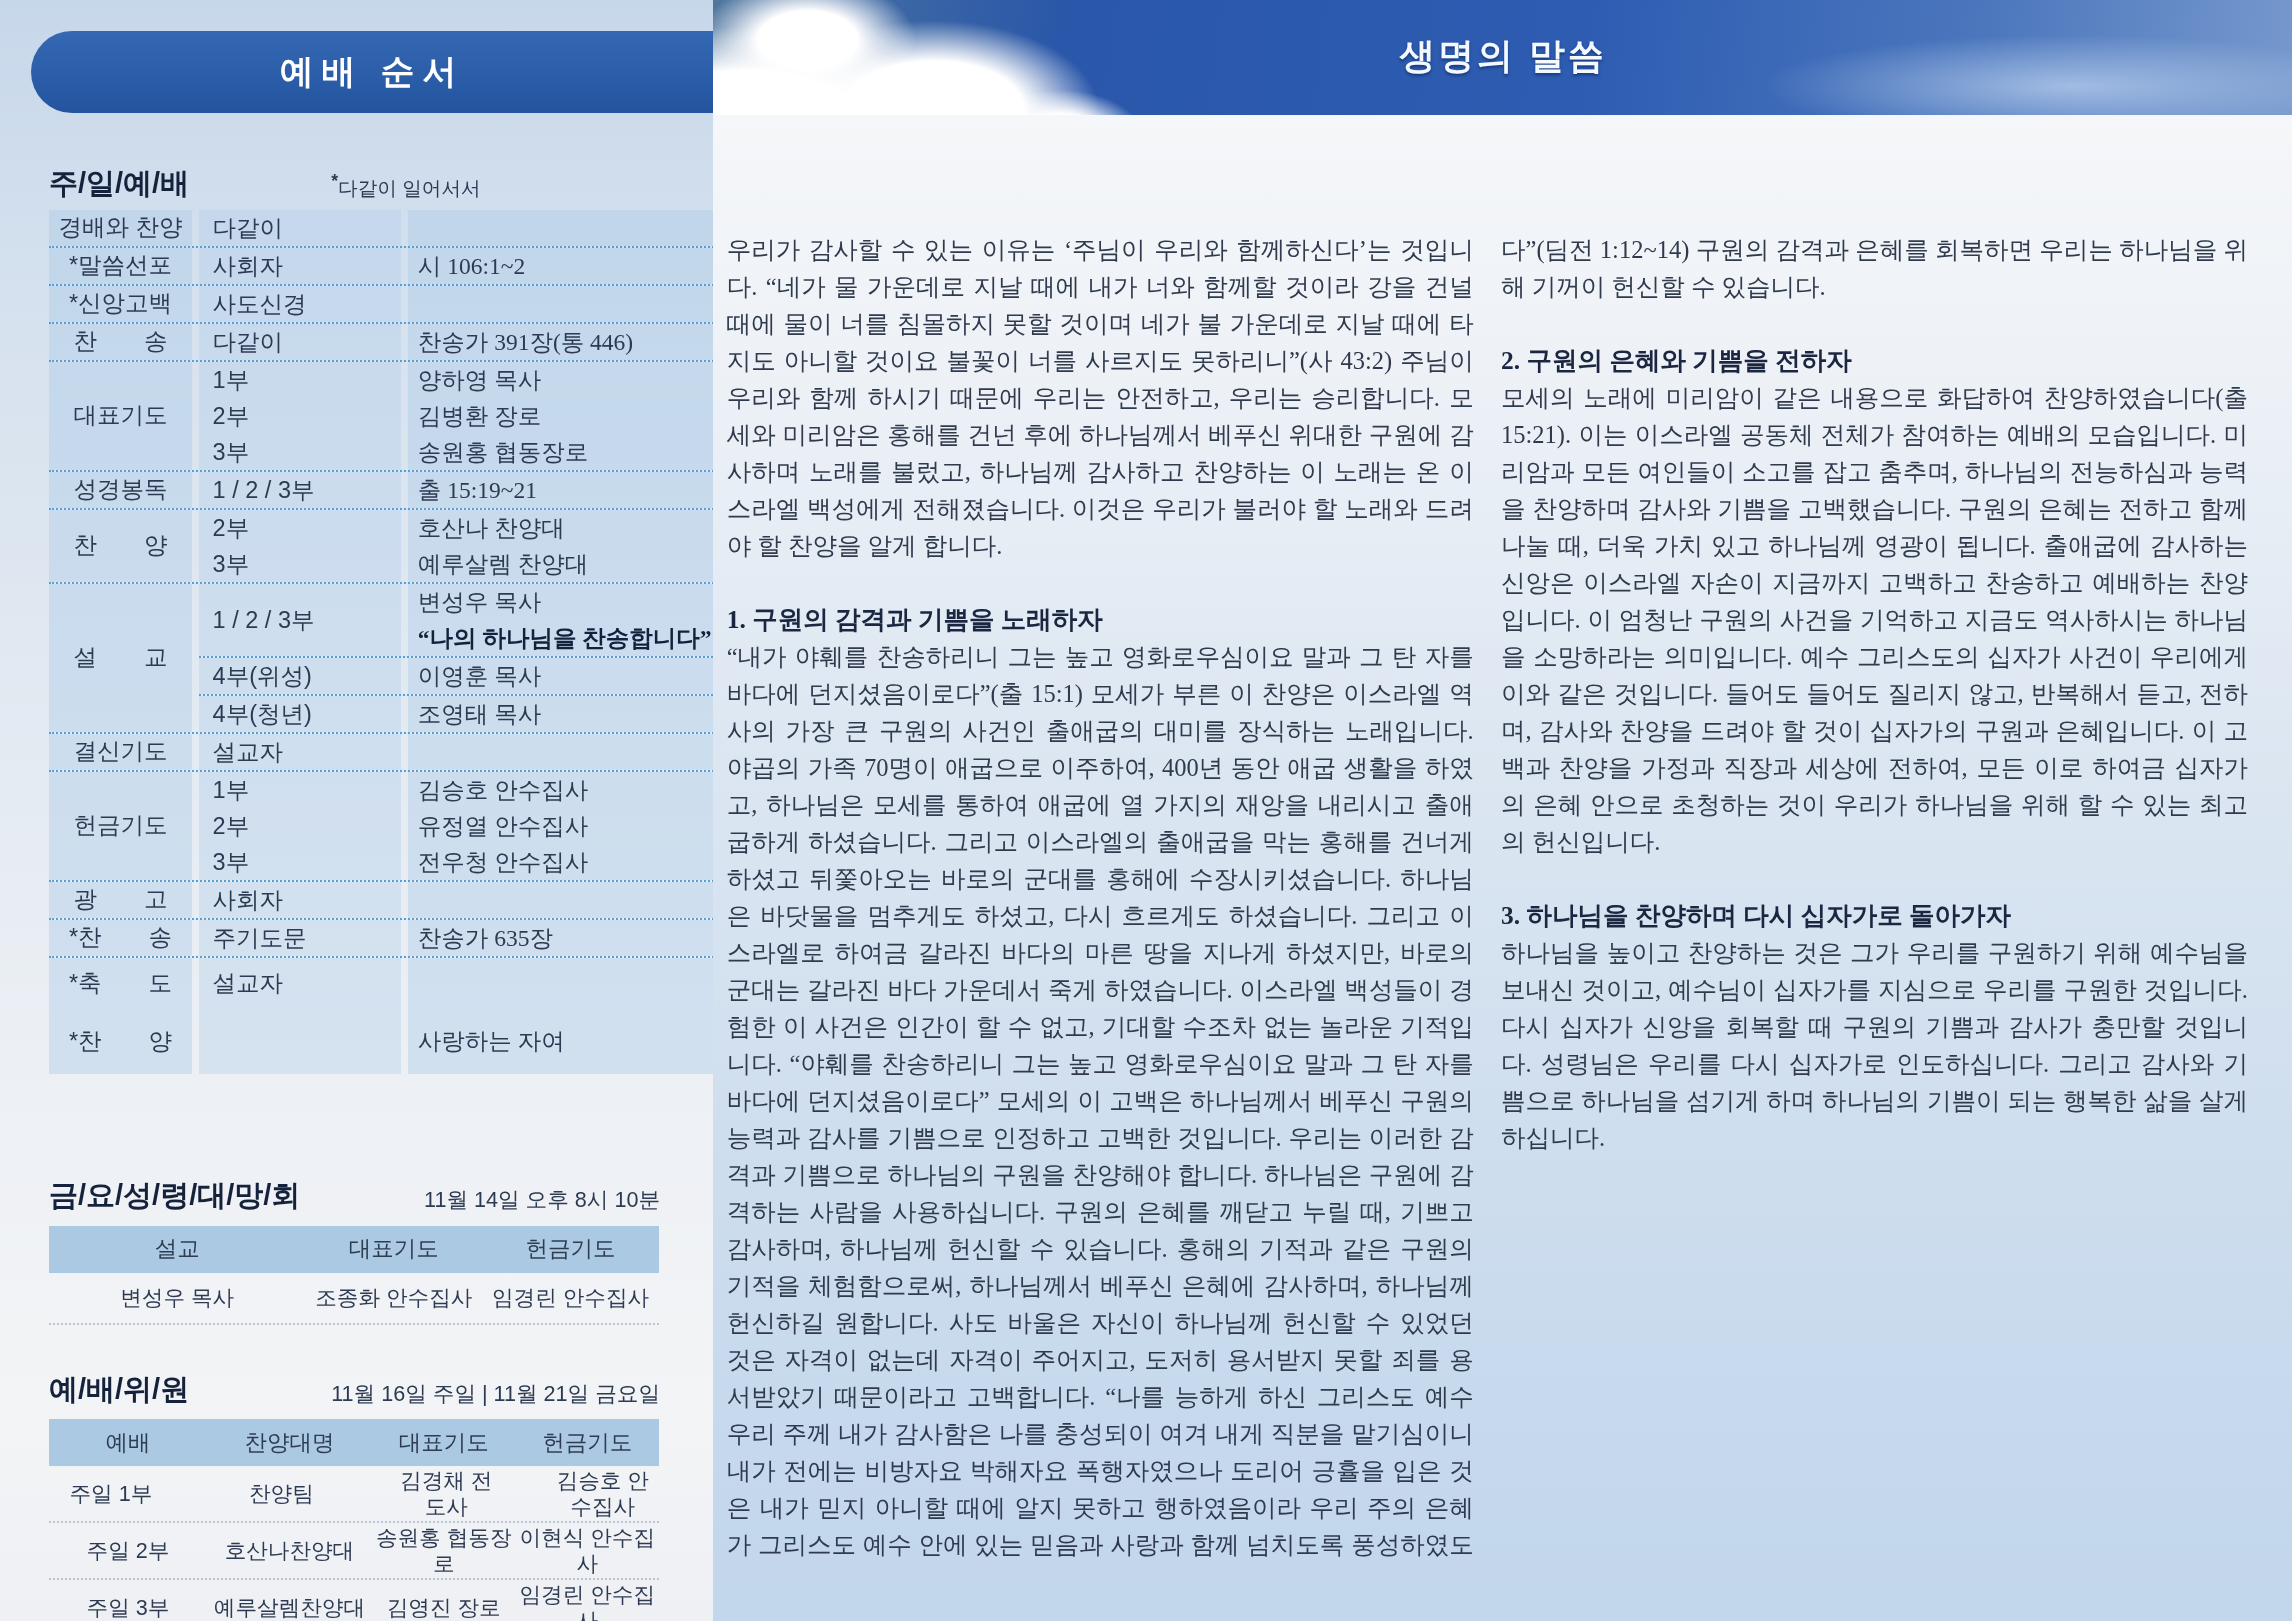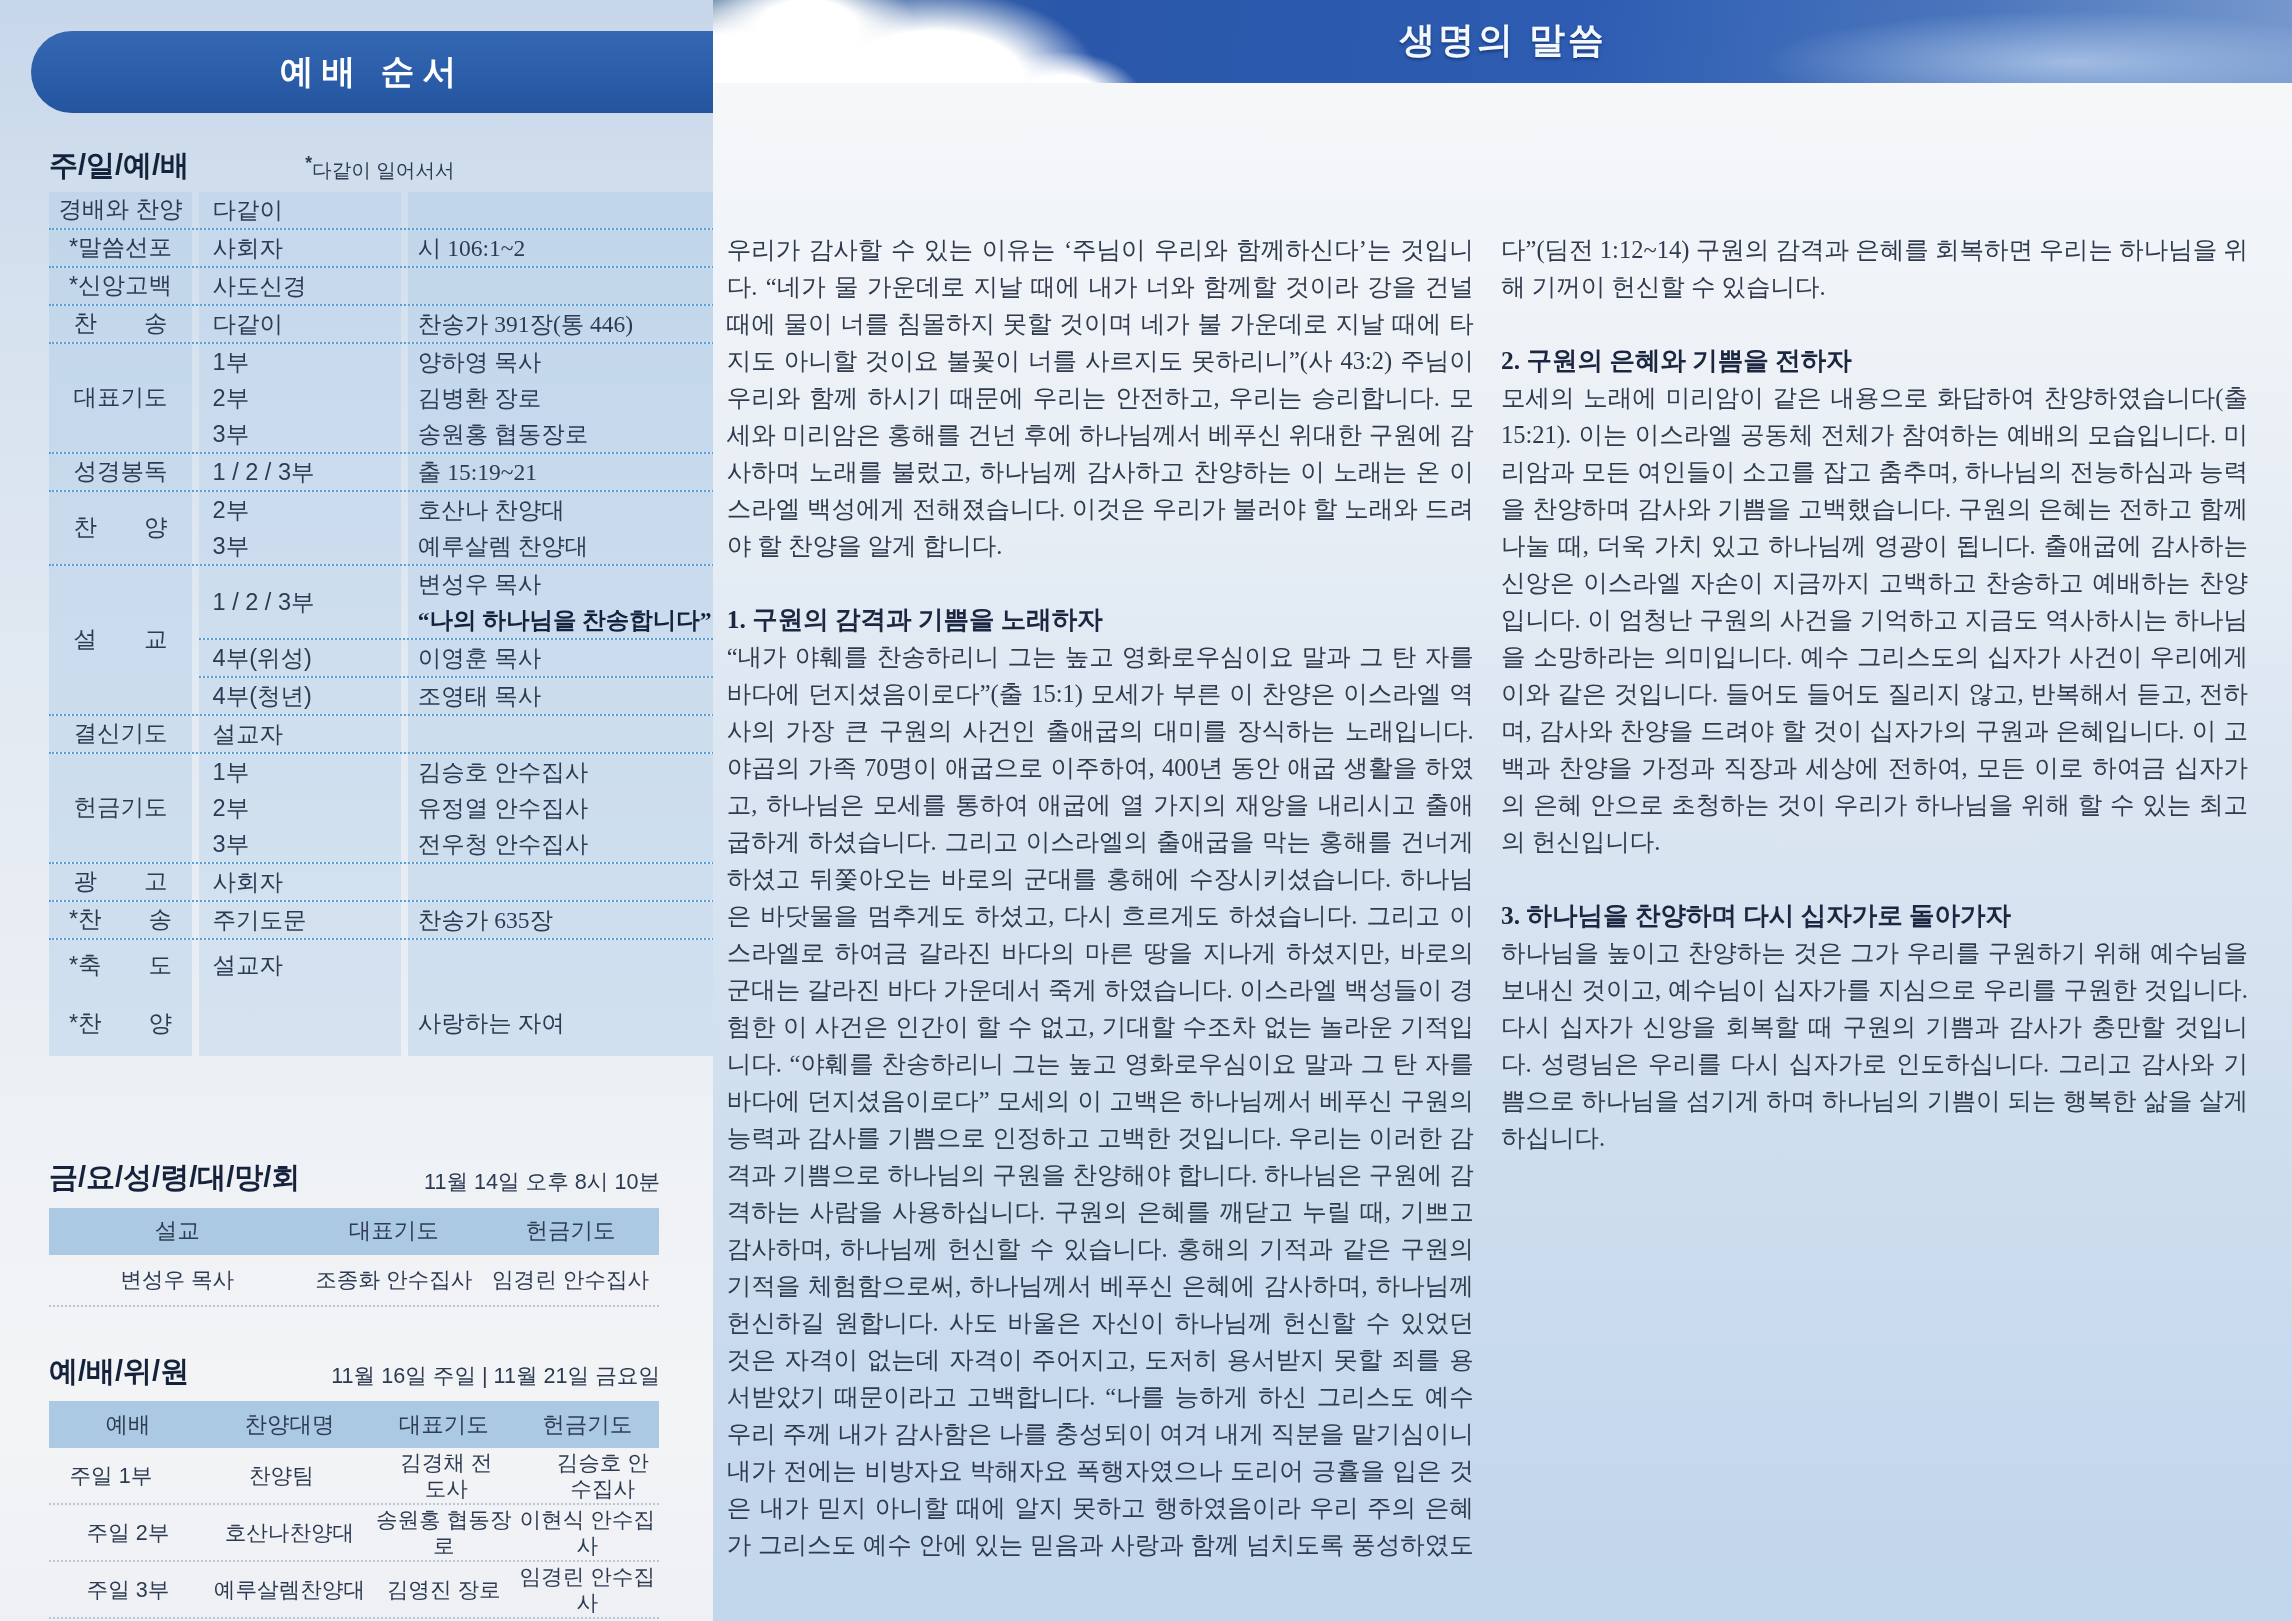--- a/index.html
+++ b/index.html
@@ -7,21 +7,21 @@
   .page{position:relative;width:2293px;height:1621px;overflow:hidden;background:#e9eef4;}
 
   
   .left-panel{position:absolute;left:0;top:0;bottom:0;width:713px;
     background:linear-gradient(180deg,#c7d7ea 0%,#d5e1ee 18%,#e3eaf2 45%,#eef1f5 70%,#f3f4f6 88%,#eef0f4 100%);}
   .banner-left{margin:31px 0 0 31px;height:82px;background:linear-gradient(180deg,#3568b2 0%,#2b5da9 55%,#24549e 100%);
     border-radius:45px 0 0 45px;display:flex;align-items:center;justify-content:center;}
   .banner-left .t{color:#ffffff;font-size:34px;font-weight:bold;letter-spacing:7.8px;}
 
   .lp-content{margin:0 53px 0 49px;}
-  .sec-head-row{display:flex;align-items:flex-end;margin-top:33px;}
+  .sec-head-row{display:flex;align-items:flex-end;margin-top:51px;gap:26px;}
   .sec-title{font-size:29px;font-weight:bold;color:#15223c;letter-spacing:0px;}
   .standing-note{font-size:19.6px;color:#2d3b55;margin-left:116px;padding-bottom:2.9px;}
   .standing-note .ast{font-weight:bold;vertical-align:super;font-size:17.6px;}
 
   
   .w-table{margin-top:5.9px;width:680px;font-size:23.5px;color:#2c3a52;}
   .w-row{display:grid;grid-template-columns:143px 1fr;column-gap:6.9px;
     border-bottom:2px dotted #55a0d9;min-height:36px;}
   .w-row.nd{border-bottom:none;}
   .w-label{background:rgba(172,202,231,0.42);display:flex;align-items:center;justify-content:center;
@@ -41,21 +41,21 @@
   .b-tr.head{background:#abc9e3;color:#2e3c52;min-height:47px;font-size:22.5px;}
   .b-tr.body{min-height:50px;border-bottom:2px dotted #b9c6d4;}
   .b-cell{padding:2px 2px;line-height:25.5px;}
 
   .friday-block{margin-top:102px;}
   .committee-block{margin-top:45px;}
 
   
   .right-panel{position:absolute;left:713px;right:0;top:0;bottom:0;
     background:linear-gradient(180deg,#f8f9fa 0%,#eef2f7 22%,#dde7f2 45%,#cfdeee 70%,#c5d8ed 90%,#c2d6ec 100%);}
-  .banner-right{position:relative;height:83px;overflow:hidden;
+  .banner-right{position:relative;height:115px;overflow:hidden;
     background:
       radial-gradient(ellipse 294px 147px at 2% 115%, #ffffff 42%, rgba(255,255,255,0) 72%),
       radial-gradient(ellipse 235px 127px at 14% 95%, #ffffff 38%, rgba(255,255,255,0) 70%),
       radial-gradient(ellipse 167px 98px at 6% 35%, #ffffff 30%, rgba(255,255,255,0) 65%),
       radial-gradient(ellipse 118px 69px at 22% 120%, #ffffff 35%, rgba(255,255,255,0) 70%),
       radial-gradient(ellipse 412px 69px at 86% 75%, rgba(186,208,238,0.75), rgba(186,208,238,0) 75%),
       linear-gradient(97deg,#50779f 0%,#2a57a9 22%,#2d5cb2 55%,#4c77bd 80%,#7698cd 100%);}
   .banner-right .t{position:absolute;left:0;right:0;top:50%;transform:translateY(-54%);
     text-align:center;color:#f4f9ff;font-size:36px;font-weight:bold;letter-spacing:2.9px;
     text-shadow:0 2px 2.9px rgba(10,30,80,0.55);}

